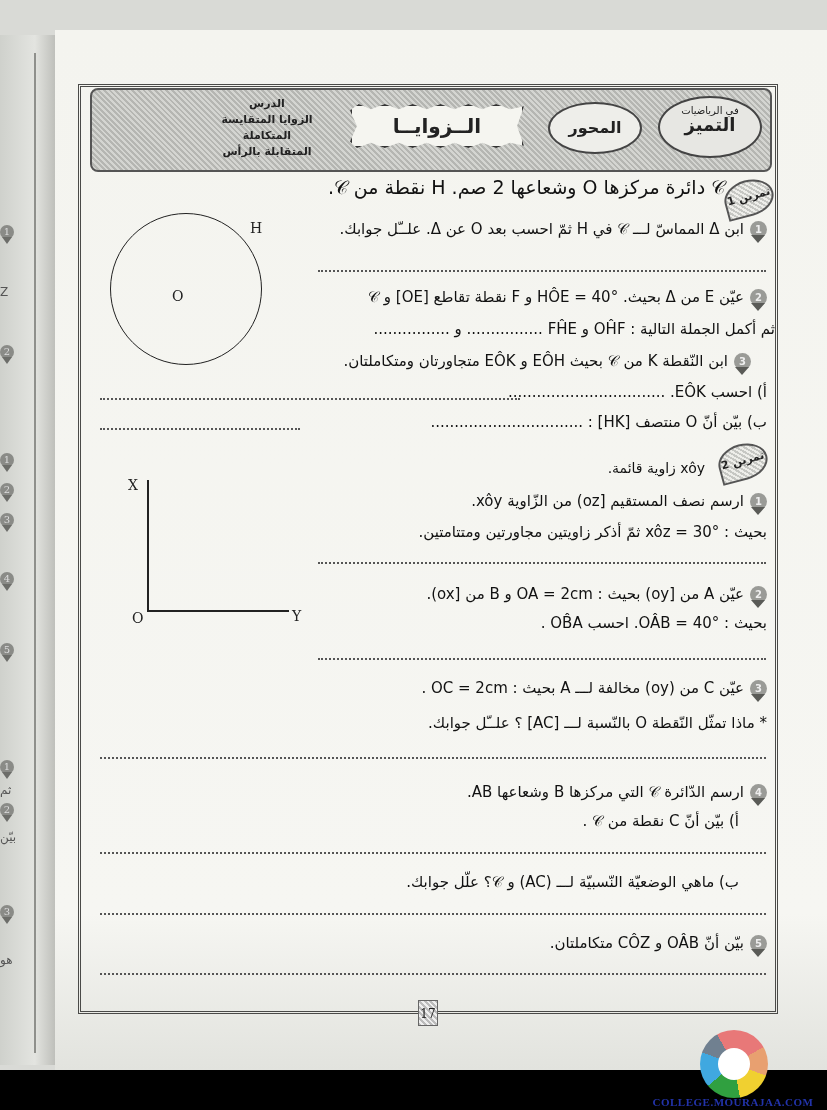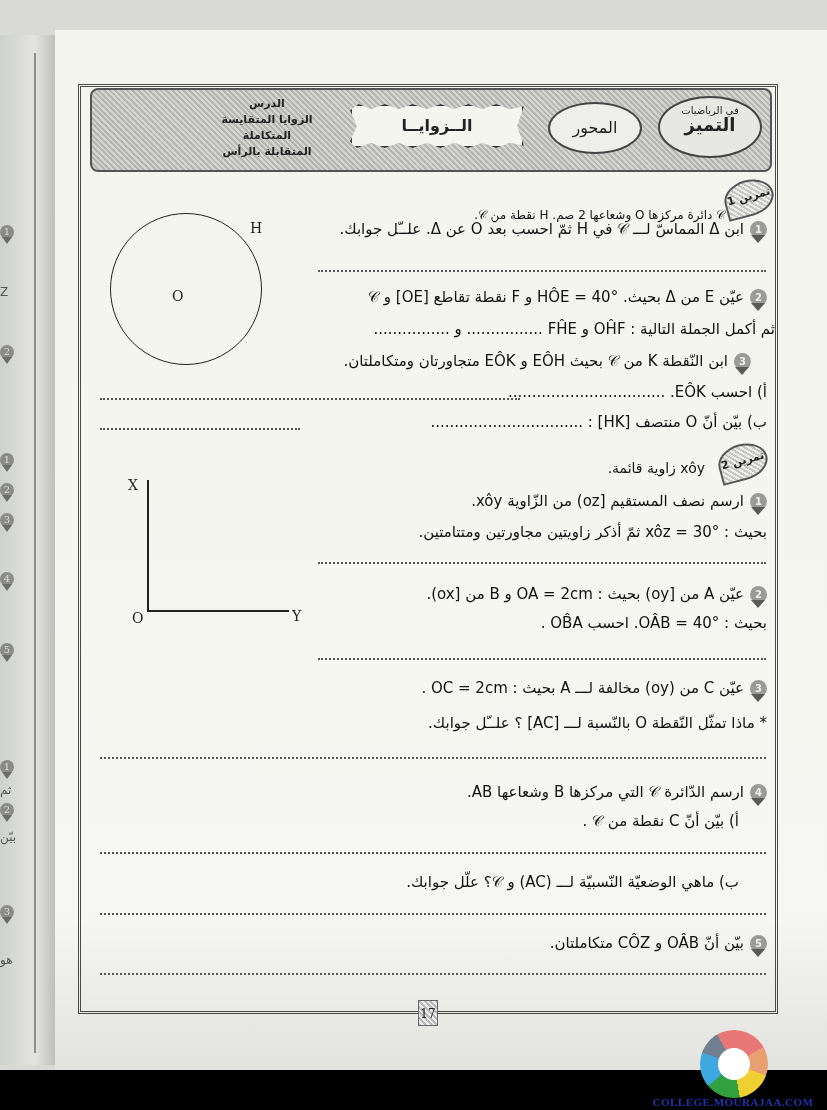--- a/index.html
+++ b/index.html
@@ -36,26 +36,26 @@
     position:absolute; left:90px; top:88px; width:678px; height:80px;
     border:2px solid #555; border-radius:8px;
     background:repeating-linear-gradient(45deg,#b5b6b2 0 2px,#d4d5d1 2px 4px);
   }
   .banner-item { position:absolute; color:#222; text-align:center; font-family:"DejaVu Sans", sans-serif; }
   .b-level { left:10px; top:4px; width:90px; font-size:10px; }
   .b-level .big { font-size:14px; font-weight:bold; margin:4px 0; }
   .b-lesson { left:110px; top:6px; width:130px; font-size:11px; font-weight:bold; line-height:16px; }
   .b-title {
     left:258px; top:14px; width:170px; height:40px; background:#f5f5f0;
-    border:2px solid #333; font-size:16px; font-weight:bold; line-height:40px;
+    border:2px solid #333; font-size:20px; font-weight:bold; line-height:40px;
     clip-path:polygon(0 15%,5% 0,12% 12%,20% 0,28% 12%,36% 0,44% 12%,52% 0,60% 12%,68% 0,76% 12%,84% 0,92% 12%,100% 5%,96% 50%,100% 95%,92% 88%,84% 100%,76% 88%,68% 100%,60% 88%,52% 100%,44% 88%,36% 100%,28% 88%,20% 100%,12% 88%,4% 100%,0 85%,4% 50%);
   }
   .b-axis {
     left:456px; top:12px; width:90px; height:48px; border-radius:50%;
-    background:#eeeeea; border:2px solid #444; font-size:16px; font-weight:normal; line-height:48px;
+    background:#eeeeea; border:2px solid #444; font-size:16px; font-weight:bold; line-height:48px;
   }
   .b-brand {
     left:566px; top:6px; width:104px; height:62px; border-radius:50%;
     background:#e7e7e3; border:2px solid #444; font-size:10px; line-height:14px; padding-top:6px; box-sizing:border-box;
   }
   .b-brand .big { font-size:18px; font-weight:bold; }
 
   .rtl {
     position:absolute; direction:rtl; text-align:right; color:#111;
     font-size:15px; font-family:"DejaVu Sans", sans-serif; white-space:nowrap;
@@ -132,21 +132,21 @@
   </div>
   <div class="banner-item b-title">الــزوايــا</div>
   <div class="banner-item b-axis">المحور</div>
   <div class="banner-item b-brand">
     <div>في الرياضيات</div>
     <div class="big">التميز</div>
   </div>
 </div>
 
 <div class="badge" style="left:724px; top:180px">تمرين 1</div>
-<div class="rtl" style="right:102px; top:208px; font-size:12px">𝒞 دائرة مركزها O وشعاعها 2 صم. H نقطة من 𝒞.</div>
+<div class="rtl" style="right:102px; top:176px; font-size:19px">𝒞 دائرة مركزها O وشعاعها 2 صم. H نقطة من 𝒞.</div>
 
 <div class="rtl" style="right:60px; top:220px">
   <span class="step">1</span><span>ابن Δ المماسّ لـــ 𝒞 في H ثمّ احسب بعد O عن Δ. علــّل جوابك.</span>
 </div>
 <div class="dots" style="left:318px; width:448px; top:270px"></div>
 
 <div class="rtl" style="right:60px; top:288px">
   <span class="step">2</span><span>عيّن E من Δ بحيث. HÔE = 40° و F نقطة تقاطع [OE] و 𝒞</span>
 </div>
 <div class="rtl" style="right:52px; top:320px">ثم أكمل الجملة التالية : OĤF و FĤE ................ و ................</div>

